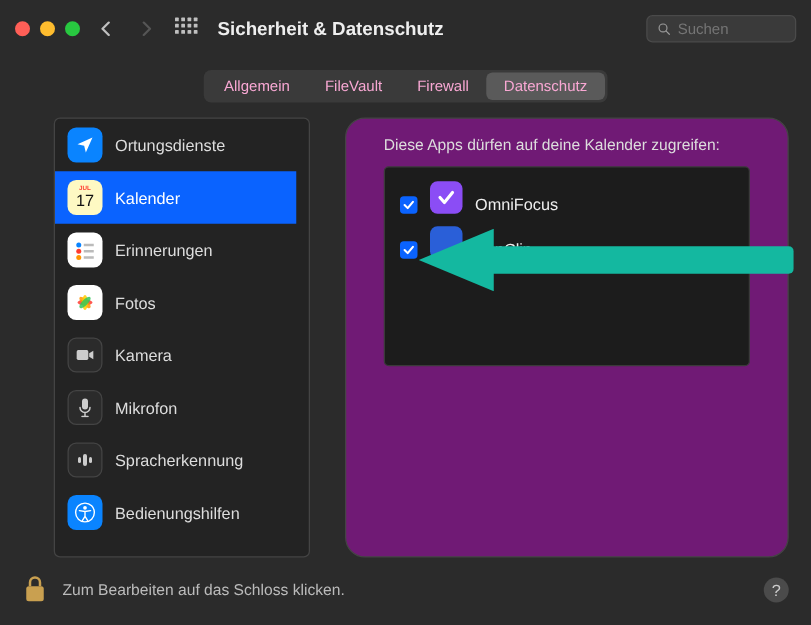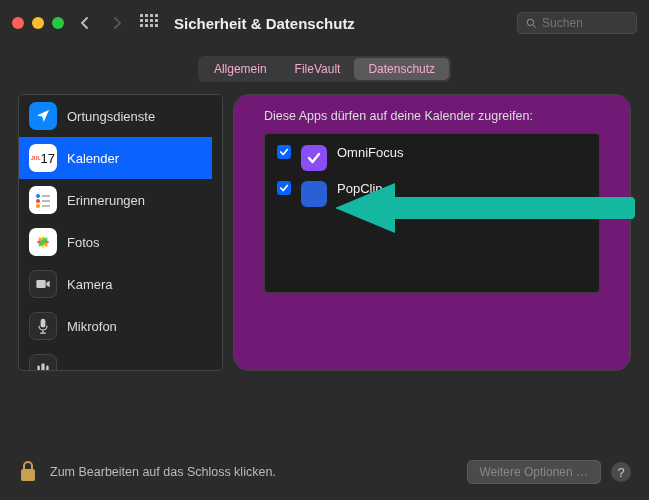--- a/index.html
+++ b/index.html
@@ -21,32 +21,32 @@
   .navbtn.disabled{color:#555;}
   .grid-icon{width:18px;height:18px;display:grid;grid-template-columns:repeat(4,3px);grid-auto-rows:3px;gap:2px;}
   .grid-icon span{background:#bfbfbf;border-radius:0.5px;}
   .title{font-weight:600;font-size:15px;color:#eee;margin-left:4px;}
   .search{margin-left:auto;display:flex;align-items:center;gap:6px;background:#3a3a3a;border:1px solid #4a4a4a;border-radius:5px;padding:3px 8px;width:120px;color:#9a9a9a;font-size:12px;}
   .search input{background:transparent;border:none;outline:none;color:#9a9a9a;font-size:12px;width:100%;}
   .tabbar{display:flex;justify-content:center;padding:10px 0 12px;}
   .segmented{display:flex;background:#3a3a3a;border-radius:6px;padding:2px;}
   .seg{padding:4px 14px;font-size:12px;color:#f9a8d4;border-radius:5px;}
   .seg.active{background:#5a5a5a;}
-  .content{display:flex;padding:0 18px;gap:10px;height:277px;}
+  .content{display:flex;padding:0 18px;gap:28px;height:352px;margin-left:25px;}
   .sidebar{width:205px;background:#232323;border:1px solid #444;border-radius:5px;overflow:hidden;position:relative;}
   .sidebar-inner{height:100%;overflow-y:auto;padding-right:10px;}
   .sidebar-inner::-webkit-scrollbar{width:14px;}
   .sidebar-inner::-webkit-scrollbar-thumb{background:#555;border-radius:8px;border:3px solid #232323;}
   .item{display:flex;align-items:center;gap:10px;padding:7px 10px;color:#ddd;}
   .item.selected{background:#0a63ff;color:#fff;}
   .appicon{width:28px;height:28px;border-radius:7px;display:flex;align-items:center;justify-content:center;font-size:14px;color:#fff;flex-shrink:0;}
   .main{flex:1;background:#701a75;border:1px solid #444;border-radius:16px;padding:14px 30px;position:relative;}
   .hint{font-size:12.5px;color:#ddd;margin-bottom:10px;}
   .applist{background:#1c1c1c;border:1px solid #3a3a3a;border-radius:4px;height:160px;padding:6px 4px;}
-  .row{display:flex;align-items:flex-start;gap:10px;padding:5px 8px;}
+  .row{display:flex;align-items:flex-end;gap:10px;padding:5px 8px;}
   .chk{width:14px;height:14px;border-radius:3px;background:#0a63ff;display:flex;align-items:center;justify-content:center;}
   .chk svg{width:10px;height:10px;}
   .rowicon{width:26px;height:26px;border-radius:6px;display:flex;align-items:center;justify-content:center;}
   .rowname{font-size:13px;color:#eee;}
   .footer{position:absolute;left:0;right:0;bottom:0;height:56px;display:flex;align-items:center;padding:0 18px;gap:12px;}
   .lock{color:#c9a050;}
   .locktext{color:#bbb;font-size:12.5px;}
   .opts{margin-left:auto;display:flex;align-items:center;gap:10px;}
   .optbtn{background:#4b4b4b;border:1px solid #5a5a5a;border-radius:5px;padding:4px 12px;font-size:12px;color:#888;}
   .help{width:20px;height:20px;border-radius:50%;background:#4b4b4b;display:flex;align-items:center;justify-content:center;color:#ccc;font-size:13px;}
@@ -95,40 +95,41 @@
         <line x1="11" y1="11" x2="15" y2="15" stroke="#9a9a9a" stroke-width="1.5" stroke-linecap="round"></line>
       </svg>
     <input type="text" placeholder="Suchen" style="">
   </div>
 </div>
 
 <div class="tabbar">
   <div class="segmented">
     <div class="seg">Allgemein</div>
     <div class="seg">FileVault</div>
+    <div class="seg">Firewall</div>
     <div class="seg active">Datenschutz</div>
   </div>
 </div>
 
 <div class="content">
   <div class="sidebar">
     <div class="sidebar-inner">
 
       <div class="item">
         <div class="appicon" style="background:#0a84ff">
           <svg width="16" height="16" viewBox="0 0 24 24">
               <path d="M3 11 L21 3 L13 21 L11 13 Z" fill="#fff"></path>
             </svg>
         </div>
         <span>Ortungsdienste</span>
       </div>
 
 
       <div class="item selected">
-        <div class="appicon" style="background:#ffffff;flex-direction:row;line-height:1;">
+        <div class="appicon" style="background:#fef9c3;flex-direction:column;line-height:1;">
           <div style="font-size:5px;color:#ff3b30;font-weight:700">JUL</div>
           <div style="font-size:13px;color:#111;font-weight:500">17</div>
         </div>
         <span>Kalender</span>
       </div>
 
       <div class="item">
         <div class="appicon" style="background:#fff">
           <svg width="16" height="16" viewBox="0 0 16 16">
               <circle cx="3" cy="4" r="2" fill="#0a84ff"></circle>
@@ -177,20 +178,21 @@
       </div>
 
       <div class="item">
         <div class="appicon" style="background:#2b2b2b;border:1px solid #444">
           <svg width="16" height="16" viewBox="0 0 20 20">
               <rect x="8" y="4" width="4" height="12" rx="2" fill="#ccc"></rect>
               <rect x="3" y="7" width="3" height="6" rx="1.5" fill="#ccc"></rect>
               <rect x="14" y="7" width="3" height="6" rx="1.5" fill="#ccc"></rect>
             </svg>
         </div>
+        <span>Spracherkennung</span>
       </div>
 
       <div class="item">
         <div class="appicon" style="background:#0a84ff">
           <svg width="18" height="18" viewBox="0 0 24 24">
               <circle cx="12" cy="12" r="10" fill="none" stroke="#fff" stroke-width="1.5"></circle>
               <circle cx="12" cy="7" r="2" fill="#fff"></circle>
               <path d="M6 10l6 1 6-1M12 11v5l-3 5M12 16l3 5" stroke="#fff" stroke-width="1.5" fill="none" stroke-linecap="round"></path>
             </svg>
         </div>
@@ -234,21 +236,20 @@
 
 <div class="footer">
   <div class="lock">
     <svg width="20" height="24" viewBox="0 0 20 24">
         <rect x="3" y="10" width="14" height="12" rx="2" fill="#c9a050"></rect>
         <path d="M6 10 V7 a4 4 0 018 0 V10" stroke="#c9a050" stroke-width="2" fill="none"></path>
       </svg>
   </div>
   <div class="locktext">Zum Bearbeiten auf das Schloss klicken.</div>
   <div class="opts">
-    <div class="optbtn">Weitere Optionen …</div>
     <div class="help">?</div>
   </div>
 </div>
 
 <div class="arrow-wrap">
   <svg width="300" height="50" viewBox="0 0 300 50">
     <g fill="#14b8a0">
       <rect x="55" y="14" width="245" height="22" rx="4"></rect>
       <polygon points="0,25 60,0 60,50"></polygon>
     </g>

